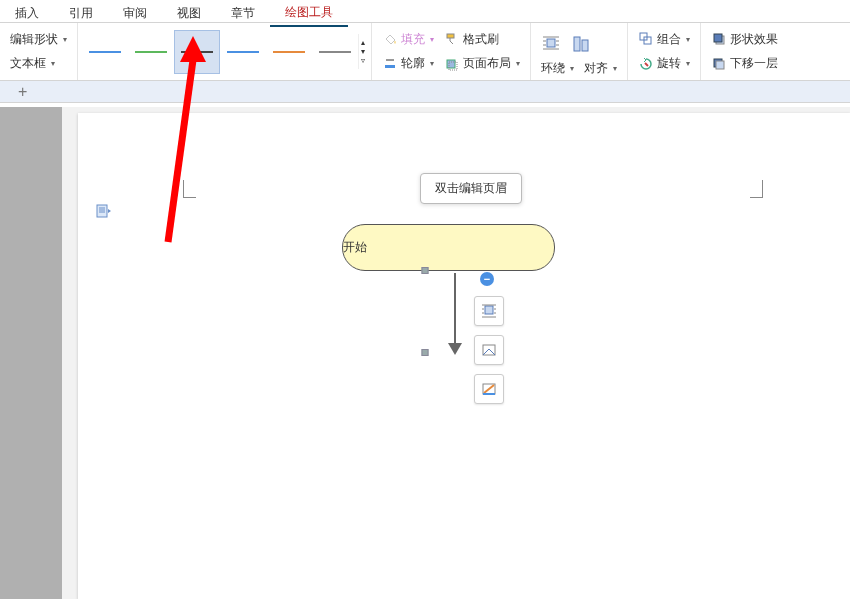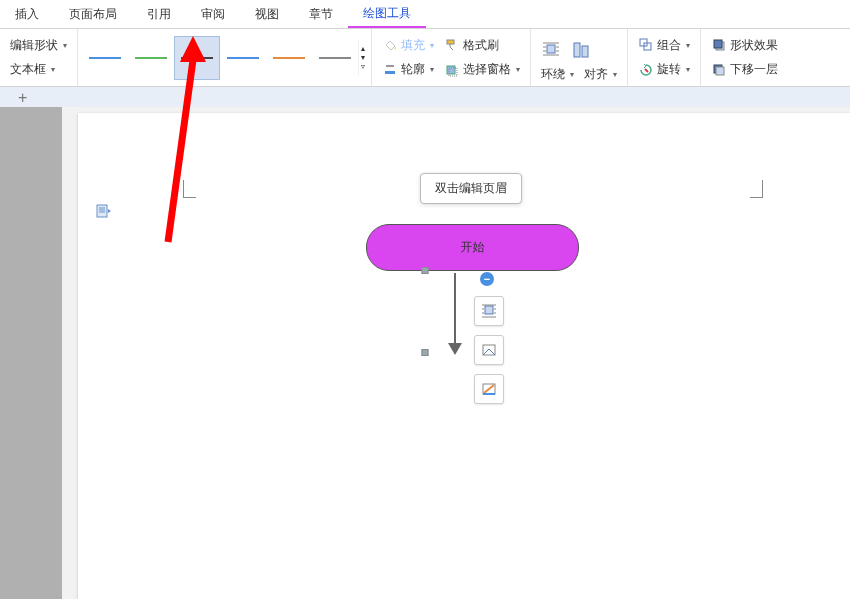--- a/index.html
+++ b/index.html
@@ -1,61 +1,60 @@
 <!DOCTYPE html>
 <html><head>
 <meta charset="utf-8">
 <style>
 *{box-sizing:border-box;margin:0;padding:0;font-family:"Microsoft YaHei","微软雅黑",sans-serif;font-size:12px;color:#333}
 body{background:#fff;width:850px;height:599px;overflow:hidden;position:relative}
-.tabs{display:flex;height:29px;background:#fff;border-bottom:1px solid #d4d4d4;align-items:flex-end}
+.tabs{display:flex;height:23px;background:#fff;border-bottom:1px solid #d4d4d4;align-items:flex-start}
 .tab{padding:0 15px;height:27px;display:flex;align-items:center;cursor:pointer;white-space:nowrap}
-.tab.active{color:#1d4ed8;border-bottom:2px solid #d946ef}
+.tab.active{color:#b91c1c;border-bottom:2px solid #0c4a6e}
 .ribbon{display:flex;height:58px;background:#fff;border-bottom:1px solid #d4d4d4}
 .rgroup{display:flex;flex-direction:column;justify-content:center;padding:4px 6px;border-right:1px solid #e5e5e5;height:100%}
 .rrow{display:flex;align-items:center;gap:2px;height:26px}
 .rbtn{display:flex;align-items:center;gap:3px;padding:2px 4px;cursor:pointer;white-space:nowrap}
 .drop{font-size:8px;color:#666;margin-left:2px}
 .swatches{display:flex;gap:0;align-items:center}
 .swatch{width:46px;height:44px;display:flex;align-items:center;justify-content:center;border:1px solid transparent;cursor:pointer}
 .swatch.sel{background:#d5e1f2;border:1px solid #a6c0e4}
 .swatch-line{width:32px;height:0;border-top:2px solid}
 .ico{width:16px;height:16px;display:inline-flex;align-items:center;justify-content:center}
 .dottab{height:22px;background:#e8eef8;display:flex;align-items:center;border-bottom:1px solid #d4d4d4}
 .doctab{display:flex;align-items:center;height:22px;padding:0 8px;background:#d5deed;border-right:1px solid #b8c4d8;gap:6px}
 .doctab .close{font-size:11px;color:#888;cursor:pointer;padding:0 2px}
 .docplus{padding:0 10px;color:#777;font-size:16px;cursor:pointer}
 .workarea{position:absolute;top:107px;left:0;right:0;bottom:0;background:#f2f2f2;display:flex}
 .page-bg{background:#b0b0b0;width:62px;height:100%;position:absolute;left:0;top:0}
 .page{position:absolute;left:78px;top:6px;width:772px;height:486px;background:#fff;box-shadow:0 1px 3px rgba(0,0,0,.2)}
 .hdr-tip{position:absolute;left:420px;top:173px;background:#fff;border:1px solid #bbb;border-radius:4px;padding:6px 14px;box-shadow:0 1px 4px rgba(0,0,0,.15)}
 .hdr-corner-l{position:absolute;top:180px;left:183px;width:13px;height:18px;border-left:1px solid #888;border-bottom:1px solid #888}
 .hdr-corner-r{position:absolute;top:180px;left:750px;width:13px;height:18px;border-right:1px solid #888;border-bottom:1px solid #888}
-.begin-shape{position:absolute;left:366px;top:224px;width:213px;height:47px;border:1.5px solid #555;border-radius:23px;display:flex;align-items:center;justify-content:center;background:#d946ef}
+.begin-shape{position:absolute;left:342px;top:224px;width:213px;height:47px;border:1.5px solid #555;border-radius:23px;display:flex;align-items:center;background:#fef9c3}
 .handle{width:7px;height:7px;background:#9aa;border:1px solid #889;position:absolute}
 .h-top{left:50%;top:267px;transform:translateX(-50%)}
 .h-bot{left:50%;top:349px;transform:translateX(-50%)}
 .conn-line{position:absolute;left:454px;top:273px;width:0;height:76px;border-left:2px solid #666}
 .conn-arrow{position:absolute;left:448px;top:343px;width:0;height:0;border-left:7px solid transparent;border-right:7px solid transparent;border-top:12px solid #666}
 .minus-badge{position:absolute;left:480px;top:272px;width:14px;height:14px;border-radius:50%;background:#4a90e2;color:#fff;display:flex;align-items:center;justify-content:center;font-size:11px;font-weight:bold;cursor:pointer}
 .tool-btn{position:absolute;width:30px;height:30px;background:#fff;border:1px solid #ccc;border-radius:3px;display:flex;align-items:center;justify-content:center;box-shadow:0 1px 2px rgba(0,0,0,.1);cursor:pointer}
 .tb1{left:474px;top:296px}
 .tb2{left:474px;top:335px}
 .tb3{left:474px;top:374px}
 .arrow-annot{position:absolute;left:160px;top:32px;pointer-events:none}
 .side-ico{position:absolute;left:96px;top:204px;width:16px;height:14px;cursor:pointer}
-.muted{color:#3b82f6}
+.muted{color:#a21caf}
 .dim-ico{opacity:.55}
 </style>
 </head>
 <body>
 
 <div class="tabs">
   <div class="tab">插入</div>
-  <div class="tab">页面布局</div>
   <div class="tab">引用</div>
   <div class="tab">审阅</div>
   <div class="tab">视图</div>
   <div class="tab">章节</div>
   <div class="tab active">绘图工具</div>
 </div>
 
 <div class="ribbon">
   <div class="rgroup">
     <div class="rrow">
@@ -133,21 +132,21 @@
           <span>轮廓</span>
           <span class="drop">▾</span>
         </div>
       <div class="rbtn">
           <span class="ico">
             <svg width="14" height="14" viewBox="0 0 14 14">
               <rect x="2" y="3" width="8" height="8" fill="#9bb8e0" stroke="#4a7"></rect>
               <rect x="4" y="5" width="8" height="8" fill="none" stroke="#888" stroke-dasharray="1 1"></rect>
             </svg>
           </span>
-          <span>选择窗格</span>
+          <span>页面布局</span>
           <span class="drop">▾</span>
         </div>
     </div>
   </div>
 
   <div class="rgroup">
     <div class="rrow" style="height:38px">
       <div class="rbtn" style="flex-direction:column">
           <span class="ico" style="width:20px;height:18px">
             <svg width="20" height="18" viewBox="0 0 20 18">

